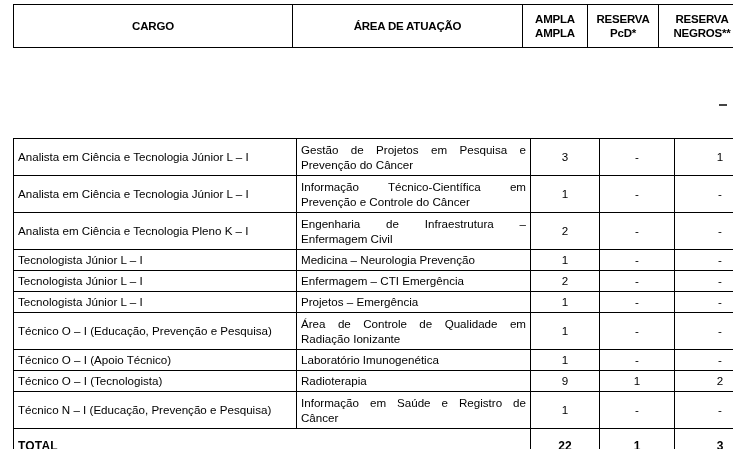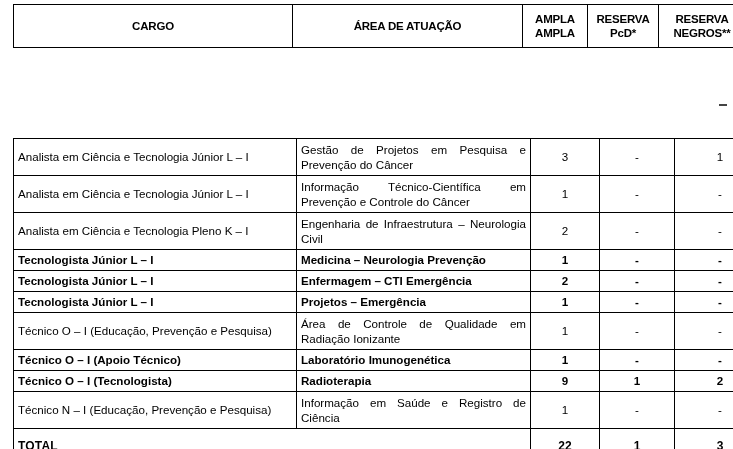--- a/index.html
+++ b/index.html
@@ -70,21 +70,21 @@
     padding: 2px 4px;
   }
   .col-cargo  { width: 274px; text-align: justify; text-align-last: left; }
   .col-area   { width: 225px; text-align: justify; text-align-last: left; margin-left: 11px; }
   .col-num    { text-align: center; }
   .c-vagas    { width: 60px; }
   .c-pcd      { width: 66px; }
   .c-negros   { width: 82px; }
 
   .row-tall td { height: 32px; }
-  .row-short td { height: 16px; font-weight: bold; }
+  .row-short td { height: 16px; }
 
   .total-row td {
     font-weight: bold;
     height: 32px;
     font-size: 12px;
   }
   .total-label {
     text-align: left;
     padding-left: 5px;
     letter-spacing: 0.2px;
@@ -129,21 +129,21 @@
       </tr>
       <tr class="row-tall">
         <td class="col-cargo">Analista em Ciência e Tecnologia Júnior L – I</td>
         <td class="col-area">Informação Técnico-Científica em Prevenção e Controle do Câncer</td>
         <td class="col-num c-vagas">1</td>
         <td class="col-num c-pcd">-</td>
         <td class="col-num c-negros">-</td>
       </tr>
       <tr class="row-tall">
         <td class="col-cargo">Analista em Ciência e Tecnologia Pleno K – I</td>
-        <td class="col-area">Engenharia de Infraestrutura – Neurologia Civil</td>
+        <td class="col-area">Engenharia de Infraestrutura – Enfermagem Civil</td>
         <td class="col-num c-vagas">2</td>
         <td class="col-num c-pcd">-</td>
         <td class="col-num c-negros">-</td>
       </tr>
       <tr class="row-short">
         <td class="col-cargo">Tecnologista Júnior L – I</td>
         <td class="col-area">Medicina – Neurologia Prevenção</td>
         <td class="col-num c-vagas">1</td>
         <td class="col-num c-pcd">-</td>
         <td class="col-num c-negros">-</td>
@@ -178,21 +178,21 @@
       </tr>
       <tr class="row-short">
         <td class="col-cargo">Técnico O – I (Tecnologista)</td>
         <td class="col-area">Radioterapia</td>
         <td class="col-num c-vagas">9</td>
         <td class="col-num c-pcd">1</td>
         <td class="col-num c-negros">2</td>
       </tr>
       <tr class="row-tall">
         <td class="col-cargo">Técnico N – I (Educação, Prevenção e Pesquisa)</td>
-        <td class="col-area">Informação em Saúde e Registro de Ciência</td>
+        <td class="col-area">Informação em Saúde e Registro de Câncer</td>
         <td class="col-num c-vagas">1</td>
         <td class="col-num c-pcd">-</td>
         <td class="col-num c-negros">-</td>
       </tr>
       <tr class="total-row">
         <td class="total-label" colspan="2">TOTAL</td>
         <td class="col-num c-vagas num-bold">22</td>
         <td class="col-num c-pcd num-bold">1</td>
         <td class="col-num c-negros num-bold">3</td>
       </tr>

